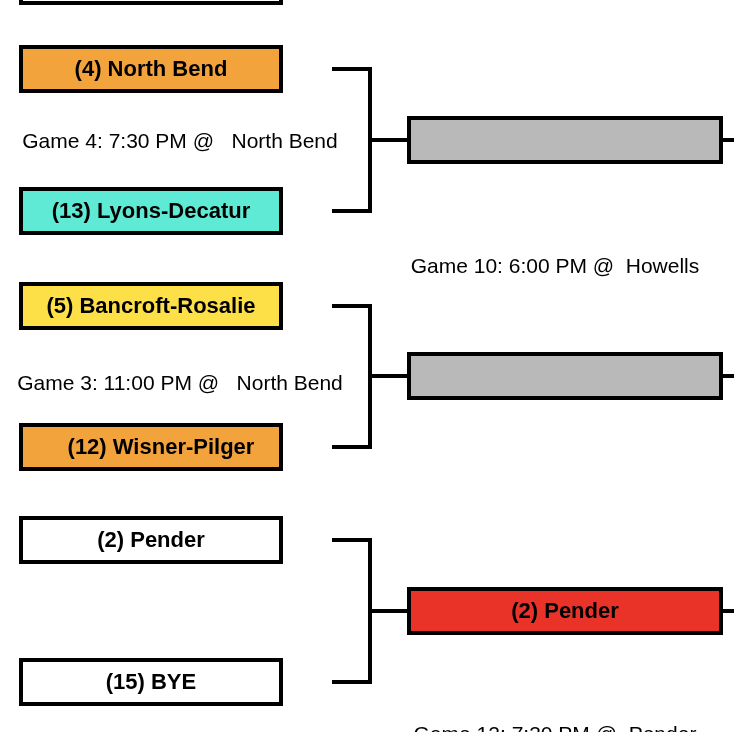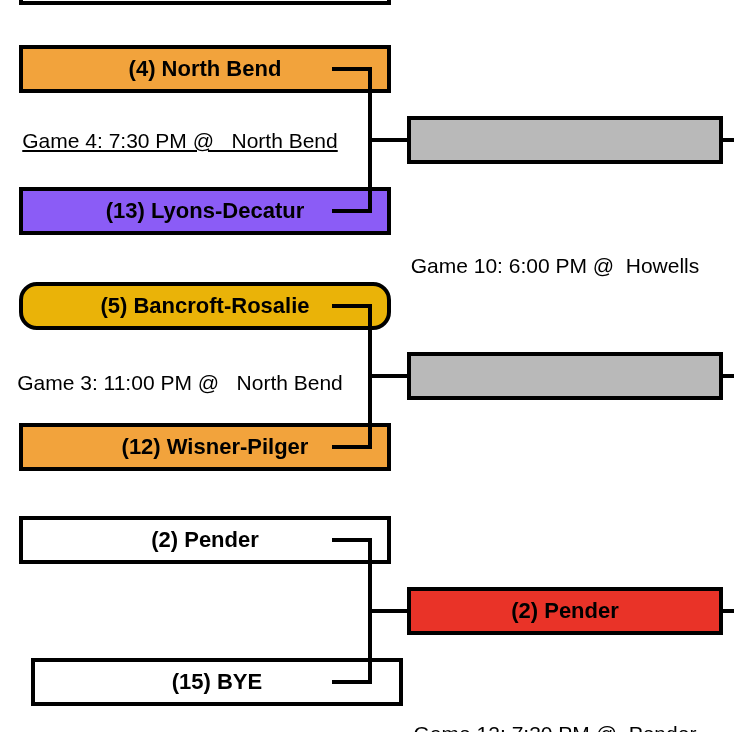--- a/index.html
+++ b/index.html
@@ -19,41 +19,41 @@
     box-sizing: border-box;
     border: 4px solid #000000;
     height: 48px;
     line-height: 40px;
     text-align: center;
     font-size: 22px;
     font-weight: bold;
     color: #000000;
     background: #ffffff;
   }
-  .col-left  { left: 19px;  width: 372px; }
+  .col-left  { left: 19px;  width: 264px; }
   .col-right { left: 407px; width: 316px; }
   .box-top-partial { top: -43px; }
   .box-r1-1 { top: 45px;  }
   .box-r1-2 { top: 187px; }
   .box-r1-3 { top: 282px; }
   .box-r1-4 { top: 423px; }
   .box-r1-5 { top: 516px; }
   .box-r1-6 { top: 658px; }
   .box-r2-1 { top: 116px; }
   .box-r2-2 { top: 352px; }
   .box-r2-3 { top: 587px; }
   .game-info {
     position: absolute;
     font-size: 21px;
     color: #000000;
     text-align: center;
     white-space: pre;
     line-height: 24px;
   }
-  .gi-1 { left: 5px;   top: 129px; width: 350px; text-decoration: underline; }
+  .gi-1 { left: 5px;   top: 129px; width: 350px; }
   .gi-2 { left: 5px;   top: 371px; width: 350px; }
   .gi-3 { left: 390px; top: 254px; width: 330px; }
   .gi-4 { left: 390px; top: 722px; width: 330px; }
   .line {
     position: absolute;
     background: #000000;
   }
   
   .m1-stub-top { left: 332px; top: 67px;  width: 40px; height: 4px; }
   .m1-stub-bot { left: 332px; top: 209px; width: 40px; height: 4px; }
@@ -74,28 +74,28 @@
   .r-stub-2 { left: 723px; top: 374px; width: 11px; height: 4px; }
   .r-stub-3 { left: 723px; top: 609px; width: 11px; height: 4px; }
 </style>
 </head>
 <body>
 
 <div class="team-box col-left box-top-partial"></div>
 
 <div class="team-box col-left box-r1-1" style="background-color: rgb(242, 163, 60);">(4) North Bend</div>
 <div class="game-info gi-1">Game 4: 7:30 PM @   North Bend</div>
-<div class="team-box col-left box-r1-2" style="background-color: #8b5cf6;">(13) Lyons-Decatur</div>
+<div class="team-box col-left box-r1-2" style="background-color: #5eead4;">(13) Lyons-Decatur</div>
 
-<div class="team-box col-left box-r1-3" style="background-color: #eab308; border-radius: 18px;">(5) Bancroft-Rosalie</div>
+<div class="team-box col-left box-r1-3" style="background-color: #fde047;">(5) Bancroft-Rosalie</div>
 <div class="game-info gi-2">Game 3: 11:00 PM @   North Bend</div>
 <div class="team-box col-left box-r1-4" style="background-color: rgb(242, 163, 60); padding-left: 20px;">(12) Wisner-Pilger</div>
 
 <div class="team-box col-left box-r1-5" style="background-color: rgb(255, 255, 255);">(2) Pender</div>
-<div class="team-box col-left box-r1-6" style="background-color: rgb(255, 255, 255); margin-left: 12px;">(15) BYE</div>
+<div class="team-box col-left box-r1-6" style="background-color: rgb(255, 255, 255);">(15) BYE</div>
 
 <div class="team-box col-right box-r2-1" style="background-color: rgb(185, 185, 185);"></div>
 <div class="game-info gi-3">Game 10: 6:00 PM @  Howells</div>
 <div class="team-box col-right box-r2-2" style="background-color: rgb(185, 185, 185);"></div>
 <div class="team-box col-right box-r2-3" style="background-color: rgb(233, 51, 40);">(2) Pender</div>
 <div class="game-info gi-4">Game 12: 7:30 PM @  Pender</div>
 
 <div class="line m1-stub-top"></div>
 <div class="line m1-stub-bot"></div>
 <div class="line m1-vert"></div>

